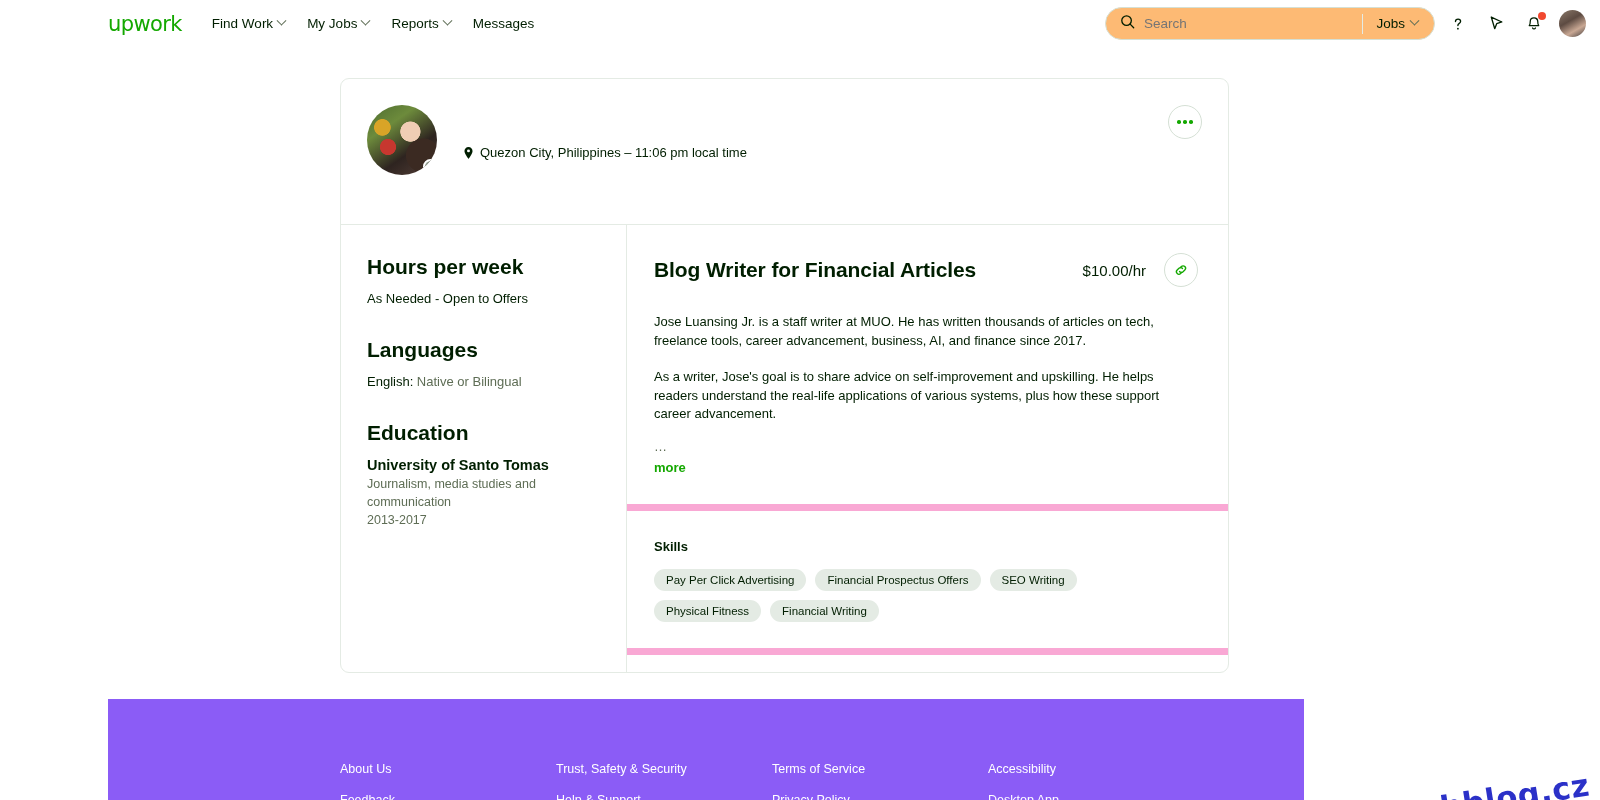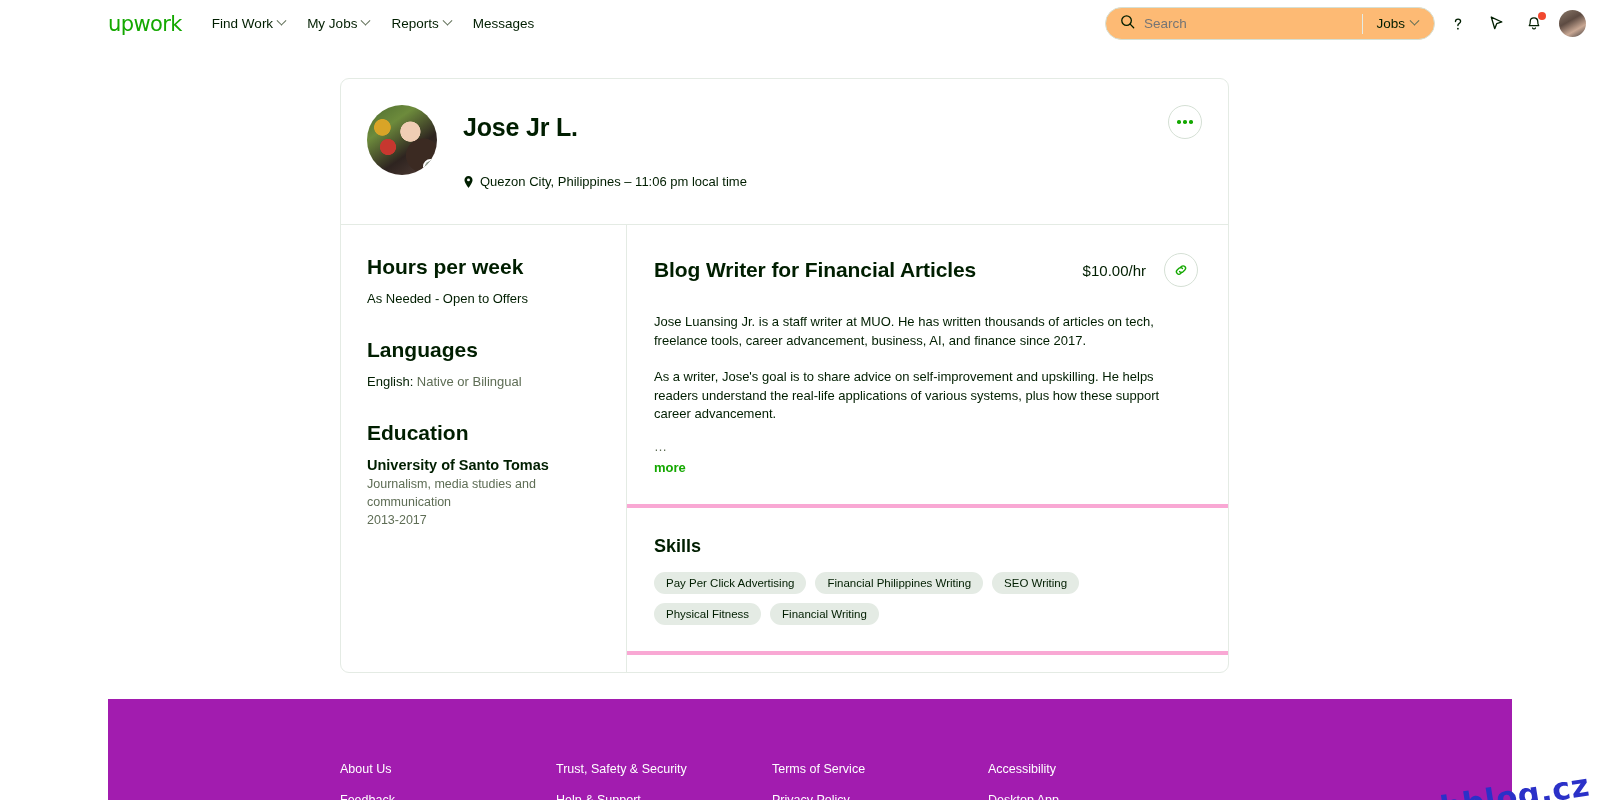--- a/index.html
+++ b/index.html
@@ -117,46 +117,46 @@
   }
   .s-h{ font-size:21px; font-weight:700; margin-bottom:12px; }
   .s-v{ font-size:13px; color:#001e00; }
   .s-block{ margin-bottom:32px; }
   .s-b{ font-weight:400; }
   .muted{ color:#5e6d55; }
   .edu-school{ font-size:14.5px; font-weight:700; margin-bottom:3px; }
   .edu-line{ font-size:12.5px; color:#5e6d55; line-height:1.42; }
 
   .main{ flex:1 1 auto; }
-  .main-sec{ padding:28px 30px 26px 27px; border-bottom:4px solid #f9a8d4; }
+  .main-sec{ padding:28px 30px 26px 27px; border-bottom:7px solid #f9a8d4; }
   .job-row{ display:flex; align-items:center; }
   .job-title{ font-size:21px; font-weight:700; letter-spacing:-0.1px; flex:1 1 auto; }
   .rate{ font-size:15px; font-weight:400; margin-right:18px; white-space:nowrap; }
   .desc{
     font-size:13px; line-height:1.45; color:#001e00;
     margin-top:26px; max-width:552px;
   }
   .desc p + p{ margin-top:17px; }
   .trunc{ color:#5e6d55; margin-top:16px; line-height:1; }
   .more{ display:inline-block; margin-top:6px; font-size:13px; font-weight:700; color:#14a800; cursor:pointer; }
 
-  .skills-h{ font-size:18px; font-weight:700; margin-bottom:15px; }
+  .skills-h{ font-size:13px; font-weight:700; margin-bottom:15px; }
   .chips{ display:flex; flex-wrap:wrap; gap:9px; max-width:520px; }
   .chip{
     background:#e4ebe4; color:#001e00;
     font-size:11.5px; padding:5px 12px; border-radius:13px;
     white-space:nowrap; cursor:pointer;
   }
   .main-tail{ height:62px; }
 
   
   .footer{
     position:absolute; left:108px; top:699px;
-    width:1404px; height:101px;
-    background:#a21caf;
+    width:1196px; height:101px;
+    background:#8b5cf6;
     padding:63px 0 4px 232px;
     overflow:hidden;
   }
   .fcols{ display:flex; gap:0; }
   .fcol{ width:216px; }
   .flink{ display:block; color:#fff; font-size:12.5px; margin-bottom:17px; cursor:pointer; white-space:nowrap; }
 
   .watermark{
     position:absolute; right:8px; bottom:-2px;
     font-size:31px; color:#2b31c8; font-weight:600;
@@ -230,21 +230,20 @@
   </div>
 </div>
 
 <div class="card">
 
   <div class="card-head">
     <div class="avatar-big">
       <span class="status-dot"></span>
     </div>
     <div class="head-text">
-      <div class="pname">Jose Jr L.</div>
       <div class="ploc">
         <svg width="11" height="14" viewBox="0 0 12 15" fill="none">
           <path d="M6 .9C3.5.9 1.6 2.8 1.6 5.2c0 3.2 4.4 8.6 4.4 8.6s4.4-5.4 4.4-8.6C10.4 2.8 8.5.9 6 .9z" fill="#001e00"></path>
           <circle cx="6" cy="5.2" r="1.6" fill="#fff"></circle>
         </svg>
         <span>Quezon City, Philippines – 11:06 pm local time</span>
       </div>
     </div>
     <div class="round-btn">
       <span class="dot3"></span>
@@ -297,21 +296,21 @@
           <p>As a writer, Jose's goal is to share advice on self-improvement and upskilling. He helps readers understand the real-life applications of various systems, plus how these support career advancement.</p>
           <div class="trunc">…</div>
           <span class="more">more</span>
         </div>
       </div>
 
       <div class="main-sec">
         <div class="skills-h">Skills</div>
         <div class="chips">
           <span class="chip">Pay Per Click Advertising</span>
-          <span class="chip">Financial Philippines Writing</span>
+          <span class="chip">Financial Prospectus Offers</span>
           <span class="chip">SEO Writing</span>
           <span class="chip">Physical Fitness</span>
           <span class="chip">Financial Writing</span>
         </div>
       </div>
 
       <div class="main-tail"></div>
     </div>
   </div>
 </div>

